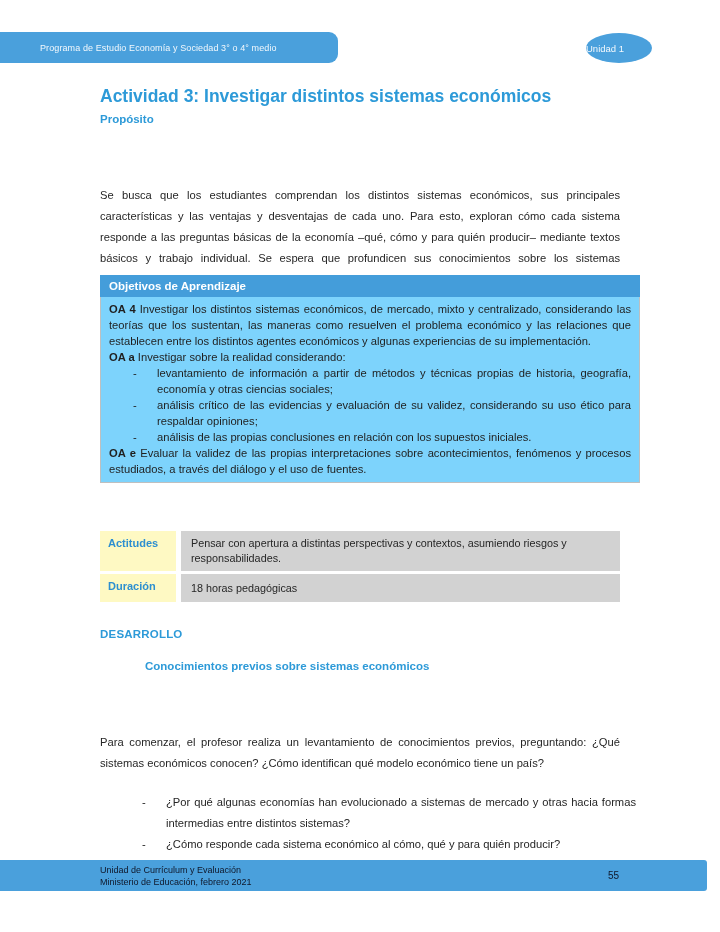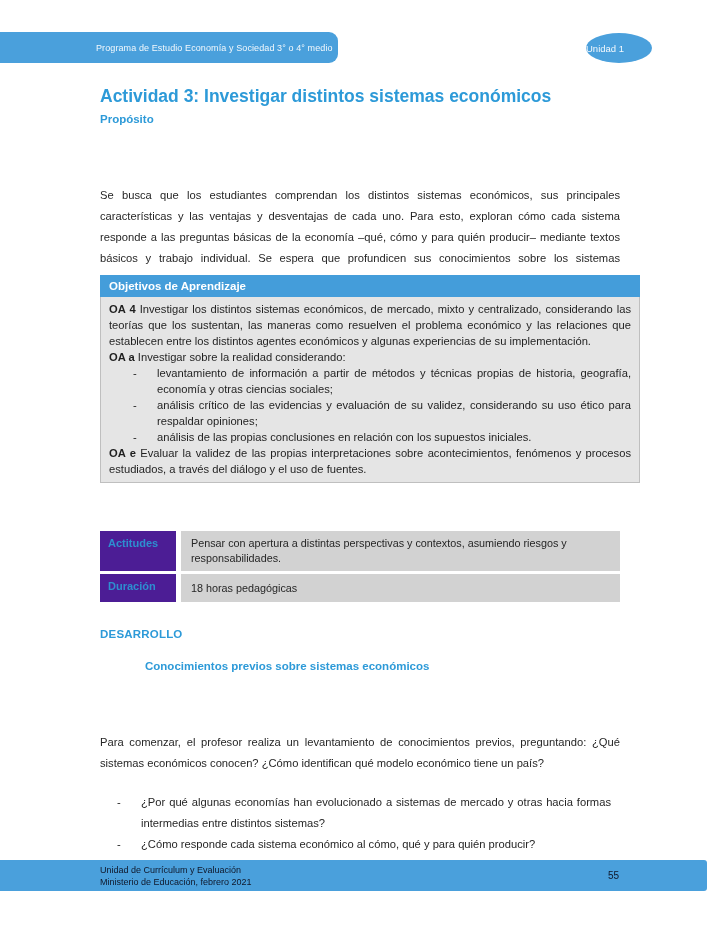--- a/index.html
+++ b/index.html
@@ -5,21 +5,21 @@
   * { margin:0; padding:0; box-sizing:border-box; }
   html,body { background:#ffffff; }
   .page {
     position:relative; width:720px; height:932px; background:#ffffff;
     font-family:"Liberation Sans", sans-serif; color:#262626; overflow:hidden;
   }
   
   .top-bar {
     position:absolute; top:32px; left:0; width:338px; height:31px;
     background:#4AA0DC; border-radius:0 9px 9px 0;
-    display:flex; align-items:center; padding-left:96px;
+    display:flex; align-items:center; padding-left:40px;
     color:#f2f8fd; font-size:9px; letter-spacing:.1px;
   }
   .unit-badge {
     position:absolute; top:33px; left:586px; width:66px; height:30px;
     background:#4AA0DC; border-radius:50%;
     display:flex; align-items:center; 
     color:#f2f8fd; font-size:9.5px;
   }
   .page-title {
     position:absolute; top:86px; left:100px; width:560px;
@@ -31,50 +31,50 @@
     font-size:11.2px; line-height:21px; text-align:justify; color:#262626;margin-top:48px;
   }
   .proposito-body { position:absolute; top:137px; left:100px; width:520px; }
   
   .oa-box { position:absolute; top:275px; left:100px; width:540px; }
   .oa-header {
     background:#449DDA; color:#ffffff; font-weight:bold; font-size:11.5px;
     padding:5px 10px 5px 9px;
   }
   .oa-body {
-    background:#e5e5e5; border:1px solid #bfbfbf; border-top:none;
+    background:#7dd3fc; border:1px solid #bfbfbf; border-top:none;
     padding:4px 8px 5px 8px;
     font-size:11.2px; line-height:16px; text-align:justify; color:#1f1f1f;
   }
   .oa-body b { color:#1f1f1f; }
   .oa-bullets { list-style:none; }
   .oa-bullets li { position:relative; padding-left:48px; }
   .oa-bullets li::before { content:"-"; position:absolute; left:24px; }
   
   .attr-table { position:absolute; top:531px; left:100px; width:520px; }
   .attr-row { display:flex; margin-bottom:3px; }
   .attr-label {
-    width:76px; background:#4c1d95; color:#2D8FD0; font-weight:bold;
+    width:76px; background:#fef9c3; color:#2D8FD0; font-weight:bold;
     font-size:11px; padding:6px 4px 6px 8px; flex:none;
   }
   .attr-gap { width:5px; background:#ffffff; flex:none; }
   .attr-value {
     flex:1; background:#D2D2D2; font-size:10.8px; line-height:14.5px;
     padding:5px 12px 6px 10px; color:#262626;
   }
   .row-actitudes .attr-value, .row-actitudes .attr-label { min-height:36px; }
   .row-duracion .attr-value, .row-duracion .attr-label { min-height:24px; }
   .row-duracion .attr-value { padding-top:7px; }
   
   .h-desarrollo { position:absolute; top:628px; left:100px; letter-spacing:.2px; }
   .h-conocimientos { position:absolute; top:660px; left:145px; }
   .p1 { position:absolute; top:684px; left:100px; width:520px; }
   .p2 { position:absolute; top:727px; left:100px; width:520px; }
   .dev-bullets {
-    position:absolute; top:792px; left:91px; width:520px;
+    position:absolute; top:792px; left:116px; width:520px;
     list-style:none; font-size:11.2px; line-height:21px; text-align:justify;
   }
   .dev-bullets li { position:relative; padding-left:50px; }
   .dev-bullets li::before { content:"-"; position:absolute; left:26px; }
   
   .footer-bar {
     position:absolute; top:860px; left:0; width:707px; height:31px;
     background:#4AA0DC; border-radius:0 3px 3px 0;
     display:flex; align-items:center; justify-content:space-between;
     padding:0 88px 0 100px; color:#0f172a;

